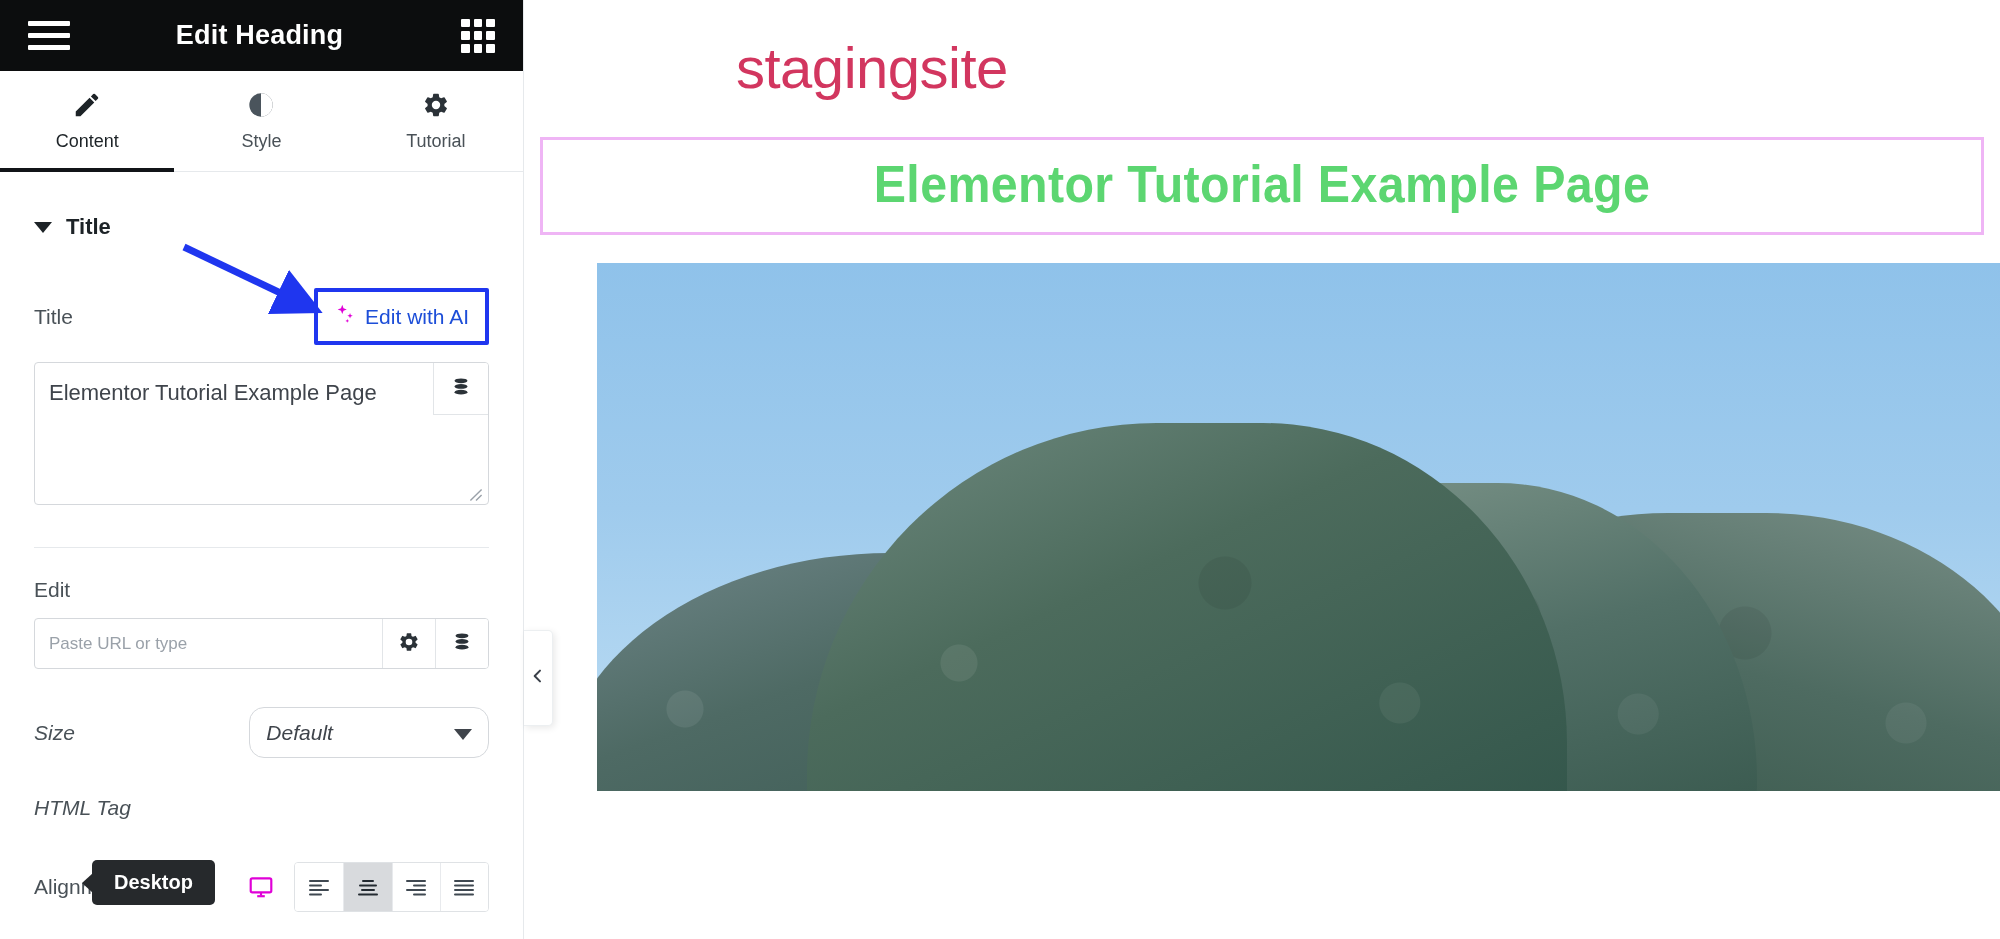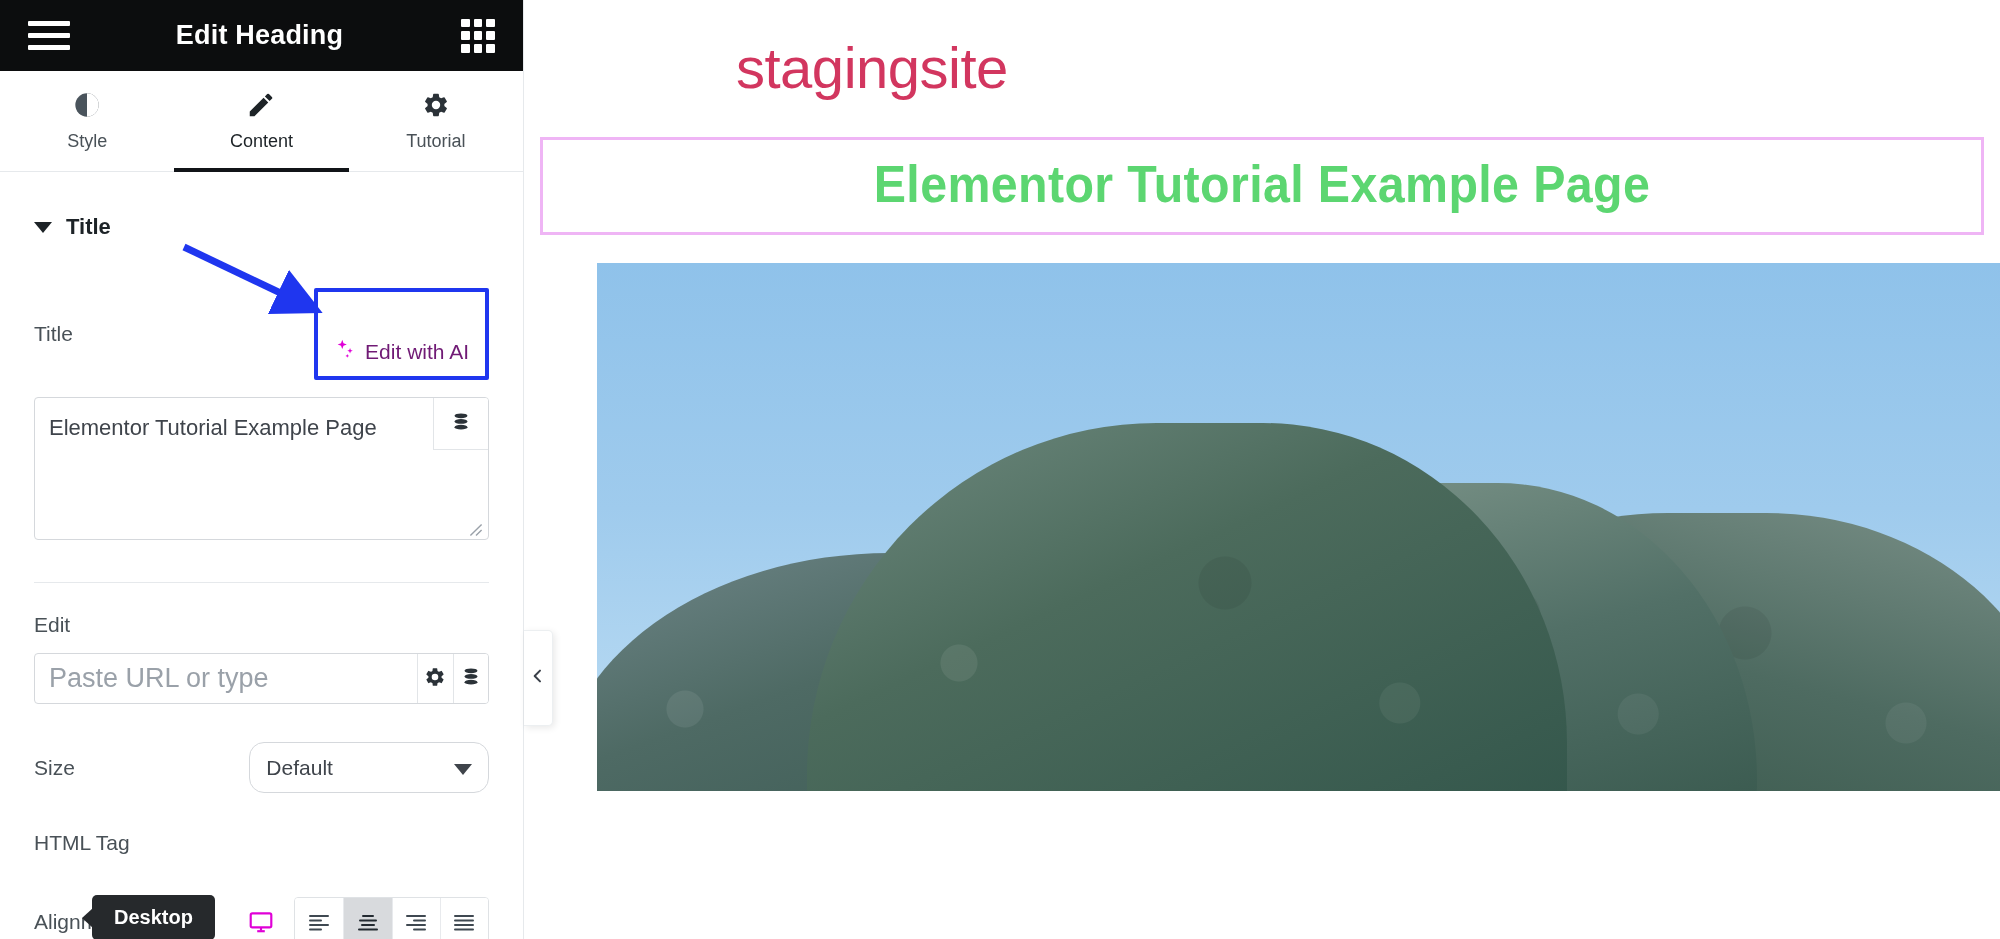--- a/index.html
+++ b/index.html
@@ -59,23 +59,22 @@
   }
 
   .row-label-line {
     display:flex; align-items:center; justify-content:space-between;
     margin-top:48px;
   }
   .field-label { font-size:21px; color:#495157; }
 
   .ai-btn {
     display:inline-flex; align-items:center; gap:9px;
-    color:#701a75; font-size:21px; cursor:pointer; white-space:nowrap;
+    color:#1d4ed8; font-size:21px; cursor:pointer; white-space:nowrap;
     padding:3px 6px;
-    margin-top:35px;
   }
   .ai-highlight {
     border:4px solid #1f36ef; padding:8px 10px; border-radius:2px;
     display:inline-flex; align-items:center;
   }
 
   .textarea-wrap { position:relative; margin-top:17px; }
   .textarea-box {
     width:100%; height:143px; border:1px solid #d5d8dc; border-radius:4px;
     padding:16px 70px 10px 14px; font-size:22px; color:#3f444b;
@@ -93,30 +92,30 @@
     cursor:pointer; border-radius:0 3px 0 0;
   }
 
   .divider { height:1px; background:#e6e9ec; margin:38px 0 0 0; }
 
   .link-input-wrap {
     display:flex; align-items:stretch; border:1px solid #d5d8dc; border-radius:4px;
     height:51px; margin-top:16px; overflow:hidden; background:#fff;
   }
   .link-input {
-    flex:1; border:0; outline:none; padding:0 14px; font-size:27px;
+    flex:1; border:0; outline:none; padding:0 14px; font-size:17px;
     color:#3b82f6; font-family:"Liberation Sans", sans-serif; background:transparent;
   }
   .link-input::placeholder { color:#9aa1a9; }
   .link-btn {
     width:53px; border-left:1px solid #e2e5e8; display:flex;
     align-items:center; justify-content:center; cursor:pointer; background:#fff;
   }
 
-  .ctrl-row { display:flex; align-items:center; margin-top:38px; }
+  .ctrl-row { display:flex; align-items:center; margin-top:38px;font-style:italic; }
   .ctrl-label { width:222px; font-size:21px; color:#495157; }
   .select-box {
     position:relative; width:246px; height:51px; border:1px solid #d5d8dc;
     border-radius:15px; display:flex; align-items:center; padding:0 16px;
     font-size:21px; color:#3f444b; cursor:pointer; background:#fff;
   }
   .select-caret {
     position:absolute; right:16px; top:50%; margin-top:-4px;
     width:0;height:0;border-left:9px solid transparent;border-right:9px solid transparent;
     border-top:11px solid #3f444b;
@@ -246,36 +245,36 @@
           <i></i>
           <i></i>
           <i></i>
           <i></i>
           <i></i>
           <i></i>
       </div>
     </div>
 
     <div class="tabs">
+      <div class="tab active">
+        <span class="tabicon">
+          <svg width="30" height="30" viewBox="0 0 24 24" fill="#1d2327">
+            <path d="M3 17.25V21h3.75L17.81 9.94l-3.75-3.75L3 17.25zM20.71 7.04a1 1 0 0 0 0-1.41l-2.34-2.34a1 1 0 0 0-1.41 0l-1.83 1.83 3.75 3.75 1.83-1.83z"></path>
+          </svg>
+        </span>
+        <span>Content</span>
+      </div>
       <div class="tab">
         <span class="tabicon">
           <svg width="28" height="28" viewBox="0 0 24 24">
             <circle cx="12" cy="12" r="10" fill="#4a545c"></circle>
             <path d="M12 2a10 10 0 0 1 0 20z" fill="#ffffff"></path>
           </svg>
         </span>
         <span>Style</span>
-      </div>
-      <div class="tab active">
-        <span class="tabicon">
-          <svg width="30" height="30" viewBox="0 0 24 24" fill="#1d2327">
-            <path d="M3 17.25V21h3.75L17.81 9.94l-3.75-3.75L3 17.25zM20.71 7.04a1 1 0 0 0 0-1.41l-2.34-2.34a1 1 0 0 0-1.41 0l-1.83 1.83 3.75 3.75 1.83-1.83z"></path>
-          </svg>
-        </span>
-        <span>Content</span>
       </div>
       <div class="tab">
         <span class="tabicon">
           <svg width="28" height="28" viewBox="0 0 24 24" fill="#2b3238">
             <path d="M19.14 12.94a7.5 7.5 0 0 0 .06-.94 7.5 7.5 0 0 0-.06-.94l2.03-1.58a.5.5 0 0 0 .12-.62l-1.92-3.32a.5.5 0 0 0-.6-.22l-2.39.96a7.3 7.3 0 0 0-1.62-.94l-.36-2.54a.5.5 0 0 0-.5-.42h-3.84a.5.5 0 0 0-.5.42l-.36 2.54c-.58.24-1.12.56-1.62.94l-2.39-.96a.5.5 0 0 0-.6.22L2.67 8.86a.5.5 0 0 0 .12.62l2.03 1.58a7.5 7.5 0 0 0 0 1.88L2.79 14.5a.5.5 0 0 0-.12.62l1.92 3.32c.13.22.39.3.6.22l2.39-.96c.5.38 1.04.7 1.62.94l.36 2.54c.04.24.25.42.5.42h3.84c.25 0 .46-.18.5-.42l.36-2.54c.58-.24 1.12-.56 1.62-.94l2.39.96c.22.08.47 0 .6-.22l1.92-3.32a.5.5 0 0 0-.12-.62l-2.03-1.56zM12 15.6A3.6 3.6 0 1 1 12 8.4a3.6 3.6 0 0 1 0 7.2z"></path>
           </svg>
         </span>
         <span>Tutorial</span>
       </div>
     </div>

